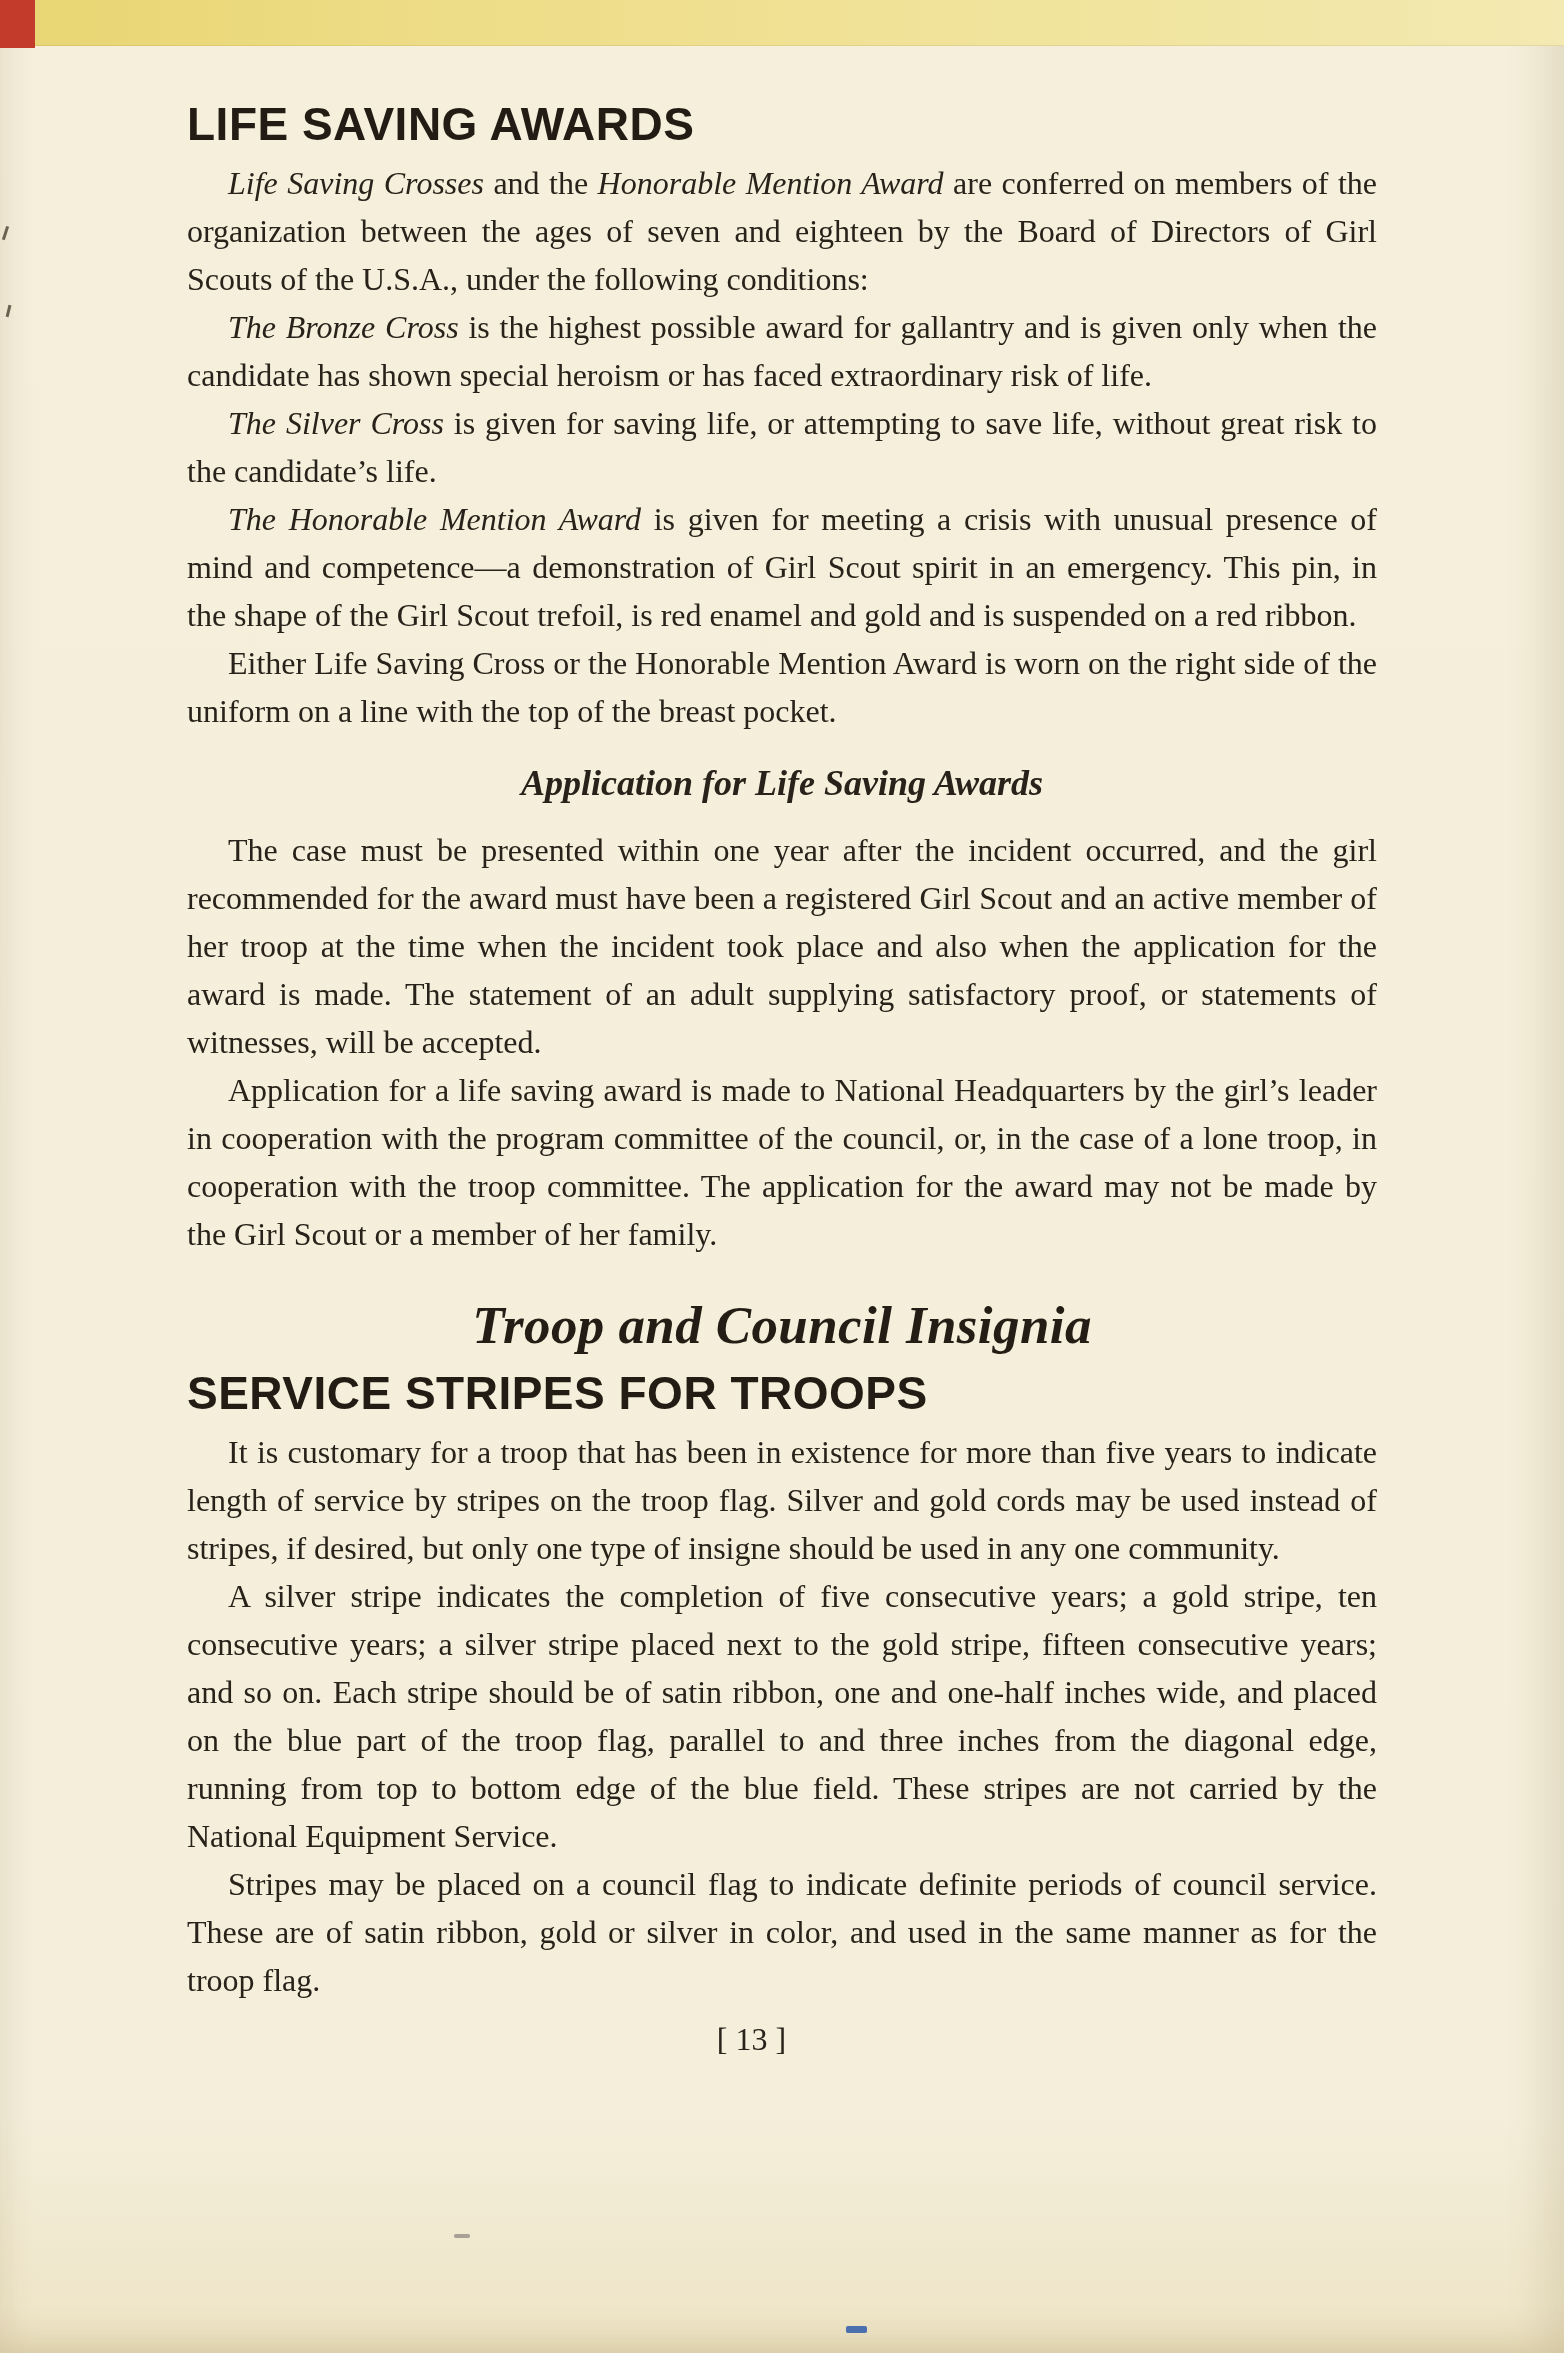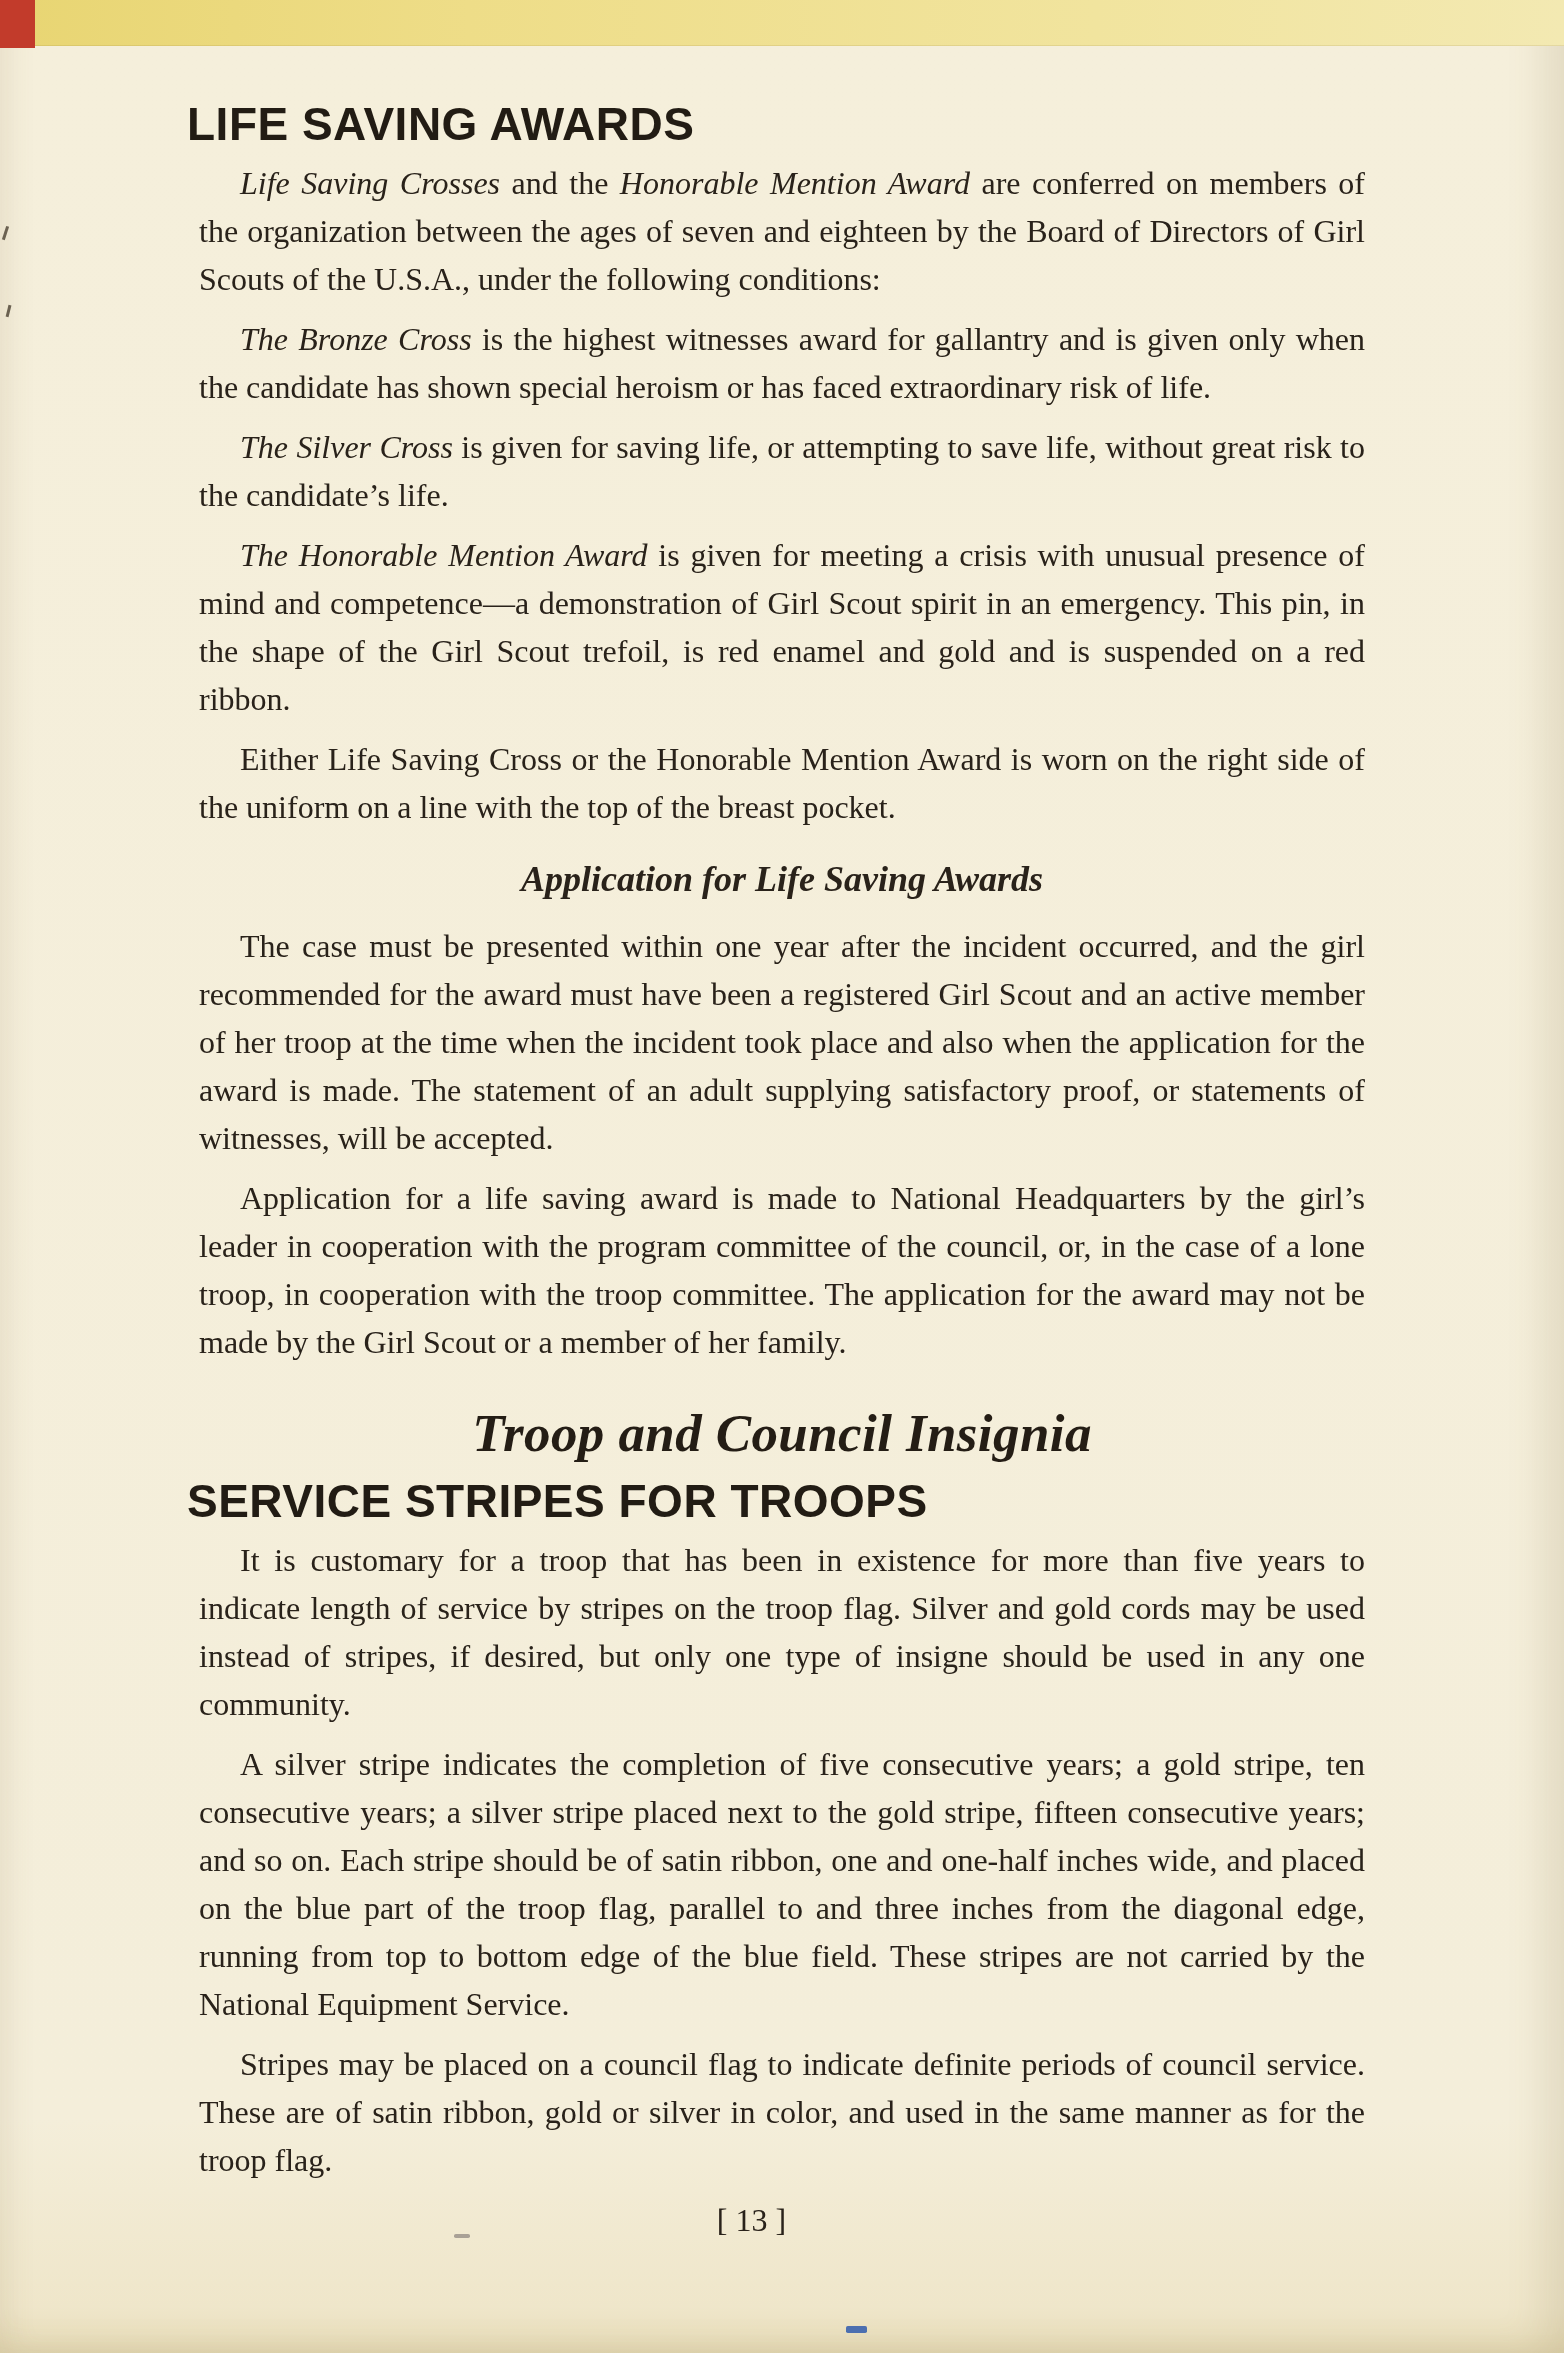--- a/index.html
+++ b/index.html
@@ -18,21 +18,21 @@
   .top-band {
     position: absolute; top: 0; left: 0; width: 100%; height: 46px;
     background: linear-gradient(90deg, #e8d572 0%, #eedd88 30%, #f1e49e 70%, #f3e9b2 100%);
     border-bottom: 0.9px solid rgba(120,100,40,.12);
   }
   .corner-red { position: absolute; top: 0; left: 0; width: 35px; height: 48px; background: #c23b2b; }
   .content {
     position: absolute; left: 187px; top: 103px; width: 1190px;
     font-size: 32px; line-height: 48px; text-align: justify;
   }
-  p { margin: 12px; text-indent: 41px; }
+  p { margin: 0; text-indent: 41px; }
   .h-sans {
     font-family: "Liberation Sans", sans-serif; font-weight: bold;
     font-size: 46px; letter-spacing: 0.5px; color: #221c14;
     margin: 0 0 14px 0; text-indent: 0; text-align: left; line-height: 42px;
   }
   .h-sans.mt { margin-top: 32px; margin-bottom: 12.3px; }
   .h-ital {
     font-style: italic; font-weight: bold; text-align: center;
     font-size: 36px; margin: 26px 0 21px 0; text-indent: 0; line-height: 44px;
   }
@@ -60,21 +60,21 @@
   <span class="speck-comma">,</span>
   <div class="edge-tick t1"></div>
   <div class="edge-tick t2"></div>
 
   <div class="content">
 
     <h2 class="h-sans">LIFE SAVING AWARDS</h2>
 
     <p><i class="lead">Life Saving Crosses</i><span> and the </span><i class="lead">Honorable Mention Award</i><span> are conferred on members of the organization between the ages of seven and eighteen by the Board of Directors of Girl Scouts of the U.S.A., under the following conditions:</span></p>
 
-    <p><i class="lead">The Bronze Cross</i><span> is the highest witnesses award for gallantry and is given only when the candidate has shown special heroism or has faced extraordinary risk of life.</span></p>
+    <p><i class="lead">The Bronze Cross</i><span> is the highest possible award for gallantry and is given only when the candidate has shown special heroism or has faced extraordinary risk of life.</span></p>
 
     <p><i class="lead">The Silver Cross</i><span> is given for saving life, or attempting to save life, without great risk to the candidate’s life.</span></p>
 
     <p><i class="lead">The Honorable Mention Award</i><span> is given for meeting a crisis with unusual presence of mind and competence—a demonstration of Girl Scout spirit in an emergency. This pin, in the shape of the Girl Scout trefoil, is red enamel and gold and is suspended on a red ribbon.</span></p>
 
     <p>Either Life Saving Cross or the Honorable Mention Award is worn on the right side of the uniform on a line with the top of the breast pocket.</p>
 
     <h3 class="h-ital">Application for Life Saving Awards</h3>
 
     <p>The case must be presented within one year after the incident occurred, and the girl recommended for the award must have been a registered Girl Scout and an active member of her troop at the time when the incident took place and also when the application for the award is made. The statement of an adult supplying satisfactory proof, or statements of witnesses, will be accepted.</p>

